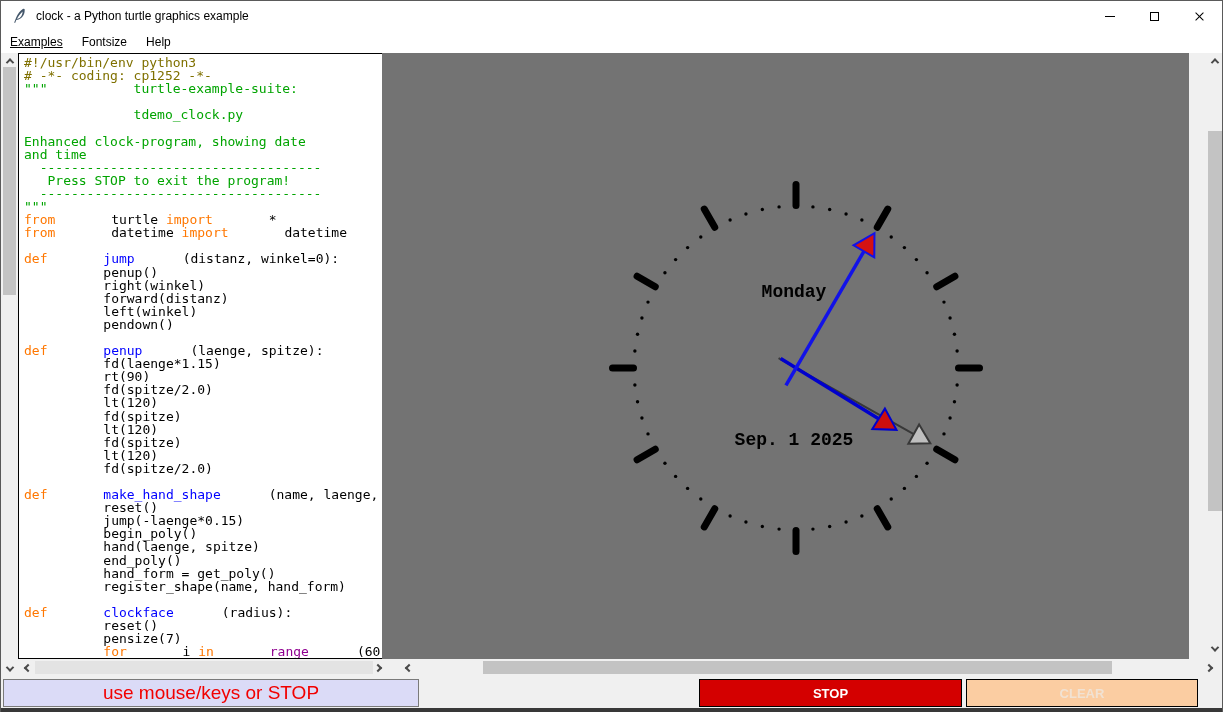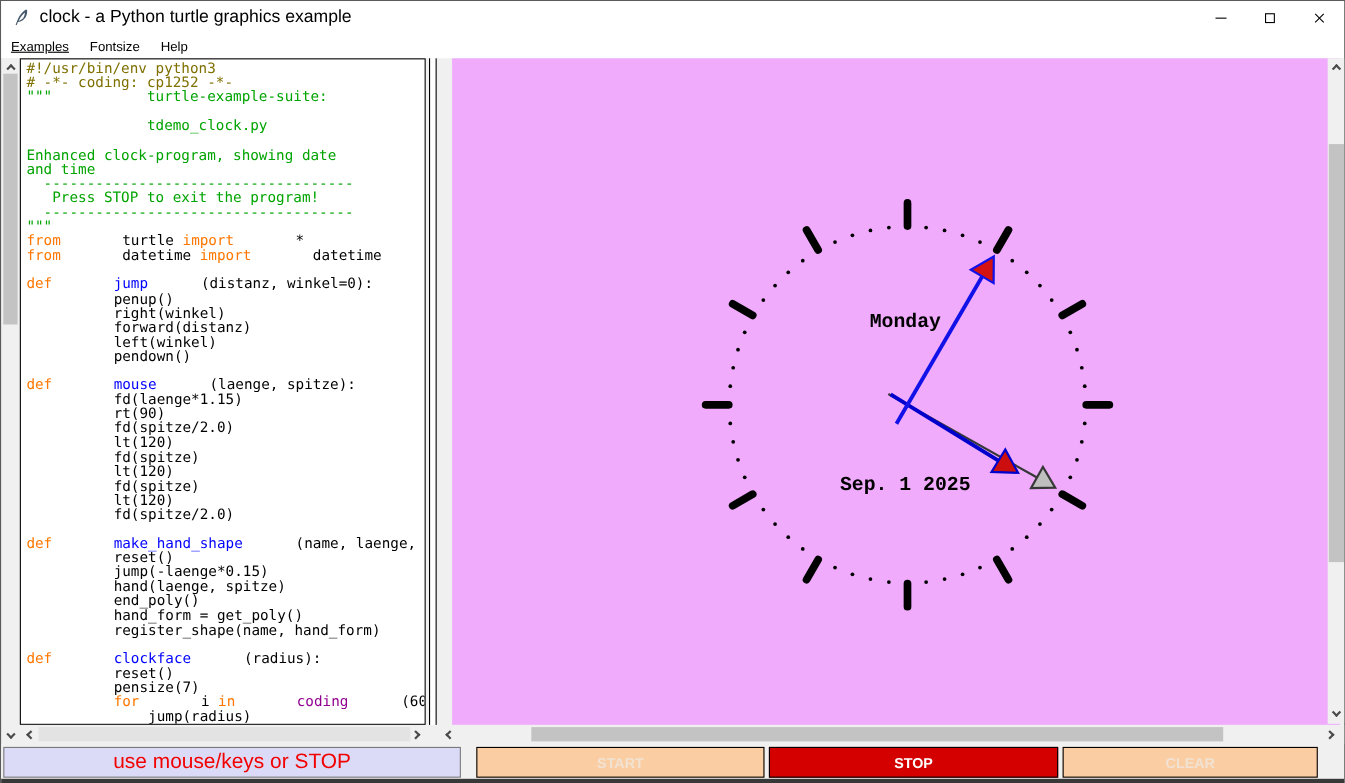--- a/index.html
+++ b/index.html
@@ -5,21 +5,21 @@
   * { box-sizing: border-box; margin: 0; padding: 0; }
   body { background: #999; font-family: "Liberation Sans", sans-serif; }
   .window {
     position: relative; width: 1223px; height: 712px; background: #f0f0f0;
     border: 1px solid #5a5a5a; border-bottom: none; overflow: hidden;
   }
   
   .titlebar { position: absolute; top: 0; left: 0; width: 100%; height: 30px;
     background: #ffffff; display: flex; align-items: center; }
   .feather { width: 16px; height: 16px; margin: 0 8px 0 11px; }
-  .title { font-size: 16px; color: #000; }
+  .title { font-size: 12px; color: #000; }
   .win-controls { position: absolute; right: 0; top: 0; height: 30px; display: flex; }
   .win-btn { width: 45px; height: 30px; display: flex; align-items: center; justify-content: center; cursor: default; }
   .glyph-min { width: 10px; height: 1px; background: #000; display: block; }
   .glyph-max { width: 9px; height: 9px; border: 1px solid #000; display: block; }
   .x-icon { position: relative; width: 11px; height: 11px; display: block; }
   .x-icon::before, .x-icon::after { content: ''; position: absolute; left: 5px; top: 0;
     width: 1px; height: 11px; background: #000; }
   .x-icon::before { transform: rotate(45deg); }
   .x-icon::after  { transform: rotate(-45deg); }
   
@@ -34,22 +34,22 @@
   .code-line { font-family: "DejaVu Sans Mono", monospace; font-size: 13px;
     line-height: 13.1px; height: 13.1px; white-space: pre; }
   .tok-c { color: var(--syntax_comment); }
   .tok-s { color: var(--syntax_string); }
   .tok-k { color: var(--syntax_keyword); }
   .tok-d { color: var(--syntax_definition); }
   .tok-b { color: var(--syntax_builtin); }
   .tok-n { color: var(--syntax_normal); padding-left: 48px; }
   .sash { position: absolute; left: 389px; top: 52px; width: 7px; height: 606px;
     background: #fff; border-left: 1px solid #000; border-right: 1px solid #000; }
-  .canvas { position: absolute; left: 410px; top: 52px; width: 807px; height: 606px;
-    background: #f0abfc; }
+  .canvas { position: absolute; left: 381px; top: 52px; width: 807px; height: 606px;
+    background: #737373; }
   .clock-text { font-family: "Liberation Mono", monospace; font-weight: bold;
     font-size: 18px; fill: #000; }
   
   .sb { position: absolute; background: #f0f0f0; }
   .sb-v-left  { left: 1px;    top: 52px; width: 15px; height: 623px; }
   .sb-v-right { left: 1206px; top: 52px; width: 16px; height: 605px; }
   .sb-h-left  { left: 17px;  top: 658px; width: 369px; height: 17px; }
   .sb-h-canvas{ left: 398px; top: 658px; width: 825px; height: 17px; }
   .sb-thumb { position: absolute; background: #c3c3c3; }
   .sb-arrow { position: absolute; width: 15px; height: 15px; display: flex;
@@ -128,43 +128,44 @@
       <div class="code-line"><span class="tok-k">from</span><span class="tok-n"> turtle </span><span class="tok-k">import</span><span class="tok-n"> *</span></div>
       <div class="code-line"><span class="tok-k">from</span><span class="tok-n"> datetime </span><span class="tok-k">import</span><span class="tok-n"> datetime</span></div>
       <div class="code-line">&nbsp;</div>
       <div class="code-line"><span class="tok-k">def</span><span class="tok-n"> </span><span class="tok-d">jump</span><span class="tok-n">(distanz, winkel=0):</span></div>
       <div class="code-line"><span class="tok-n">    penup()</span></div>
       <div class="code-line"><span class="tok-n">    right(winkel)</span></div>
       <div class="code-line"><span class="tok-n">    forward(distanz)</span></div>
       <div class="code-line"><span class="tok-n">    left(winkel)</span></div>
       <div class="code-line"><span class="tok-n">    pendown()</span></div>
       <div class="code-line">&nbsp;</div>
-      <div class="code-line"><span class="tok-k">def</span><span class="tok-n"> </span><span class="tok-d">mouse</span><span class="tok-n">(laenge, spitze):</span></div>
+      <div class="code-line"><span class="tok-k">def</span><span class="tok-n"> </span><span class="tok-d">penup</span><span class="tok-n">(laenge, spitze):</span></div>
       <div class="code-line"><span class="tok-n">    fd(laenge*1.15)</span></div>
       <div class="code-line"><span class="tok-n">    rt(90)</span></div>
       <div class="code-line"><span class="tok-n">    fd(spitze/2.0)</span></div>
       <div class="code-line"><span class="tok-n">    lt(120)</span></div>
       <div class="code-line"><span class="tok-n">    fd(spitze)</span></div>
       <div class="code-line"><span class="tok-n">    lt(120)</span></div>
       <div class="code-line"><span class="tok-n">    fd(spitze)</span></div>
       <div class="code-line"><span class="tok-n">    lt(120)</span></div>
       <div class="code-line"><span class="tok-n">    fd(spitze/2.0)</span></div>
       <div class="code-line">&nbsp;</div>
       <div class="code-line"><span class="tok-k">def</span><span class="tok-n"> </span><span class="tok-d">make_hand_shape</span><span class="tok-n">(name, laenge, spitze):</span></div>
       <div class="code-line"><span class="tok-n">    reset()</span></div>
       <div class="code-line"><span class="tok-n">    jump(-laenge*0.15)</span></div>
+      <div class="code-line"><span class="tok-n">    begin_poly()</span></div>
       <div class="code-line"><span class="tok-n">    hand(laenge, spitze)</span></div>
       <div class="code-line"><span class="tok-n">    end_poly()</span></div>
       <div class="code-line"><span class="tok-n">    hand_form = get_poly()</span></div>
       <div class="code-line"><span class="tok-n">    register_shape(name, hand_form)</span></div>
       <div class="code-line">&nbsp;</div>
       <div class="code-line"><span class="tok-k">def</span><span class="tok-n"> </span><span class="tok-d">clockface</span><span class="tok-n">(radius):</span></div>
       <div class="code-line"><span class="tok-n">    reset()</span></div>
       <div class="code-line"><span class="tok-n">    pensize(7)</span></div>
-      <div class="code-line"><span class="tok-n">    </span><span class="tok-k">for</span><span class="tok-n"> i </span><span class="tok-k">in</span><span class="tok-n"> </span><span class="tok-b">coding</span><span class="tok-n">(60):</span></div>
+      <div class="code-line"><span class="tok-n">    </span><span class="tok-k">for</span><span class="tok-n"> i </span><span class="tok-k">in</span><span class="tok-n"> </span><span class="tok-b">range</span><span class="tok-n">(60):</span></div>
       <div class="code-line"><span class="tok-n">        jump(radius)</span></div>
     </div>
 
   <div class="sb sb-h-left">
     <div class="sb-arrow" style="left:2px; top:1px;">
         <span class="chev left"></span>
       </div>
     <div class="sb-thumb" style="left:17px; top:2px; width:338px; height:13px; background:#e3e3e3;"></div>
     <div class="sb-arrow" style="right:2px; top:1px;">
         <span class="chev right"></span>
@@ -261,19 +262,18 @@
         <span class="chev left"></span>
       </div>
     <div class="sb-thumb" style="left:84px; top:2px; width:629px; height:13px;"></div>
     <div class="sb-arrow" style="right:8px; top:1px;">
         <span class="chev right"></span>
       </div>
   </div>
 
   <div class="status-row">
     <div class="status-label">use mouse/keys or STOP</div>
-    <div class="demo-btn start">START</div>
     <div class="demo-btn stop">STOP</div>
     <div class="demo-btn clear">CLEAR</div>
   </div>
 
   <div class="bottom-strip"></div>
 </div>
 
 </body></html>

